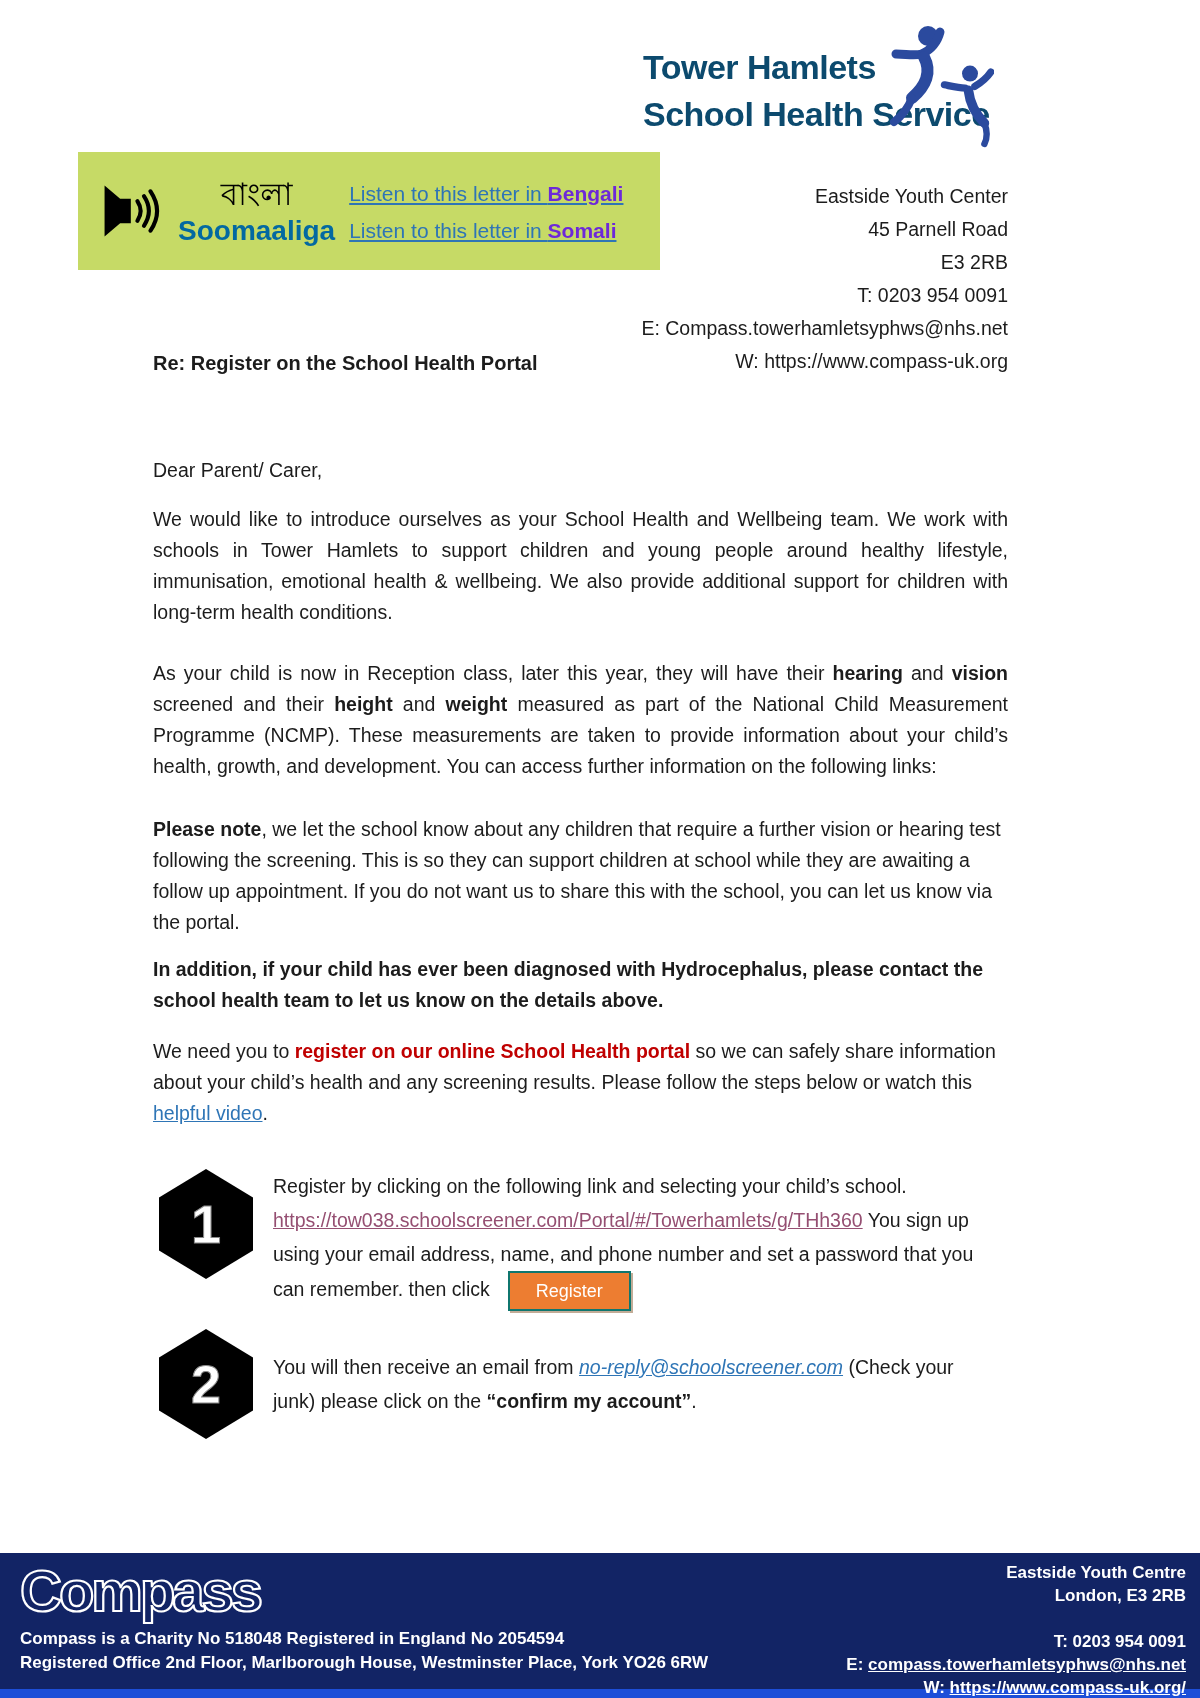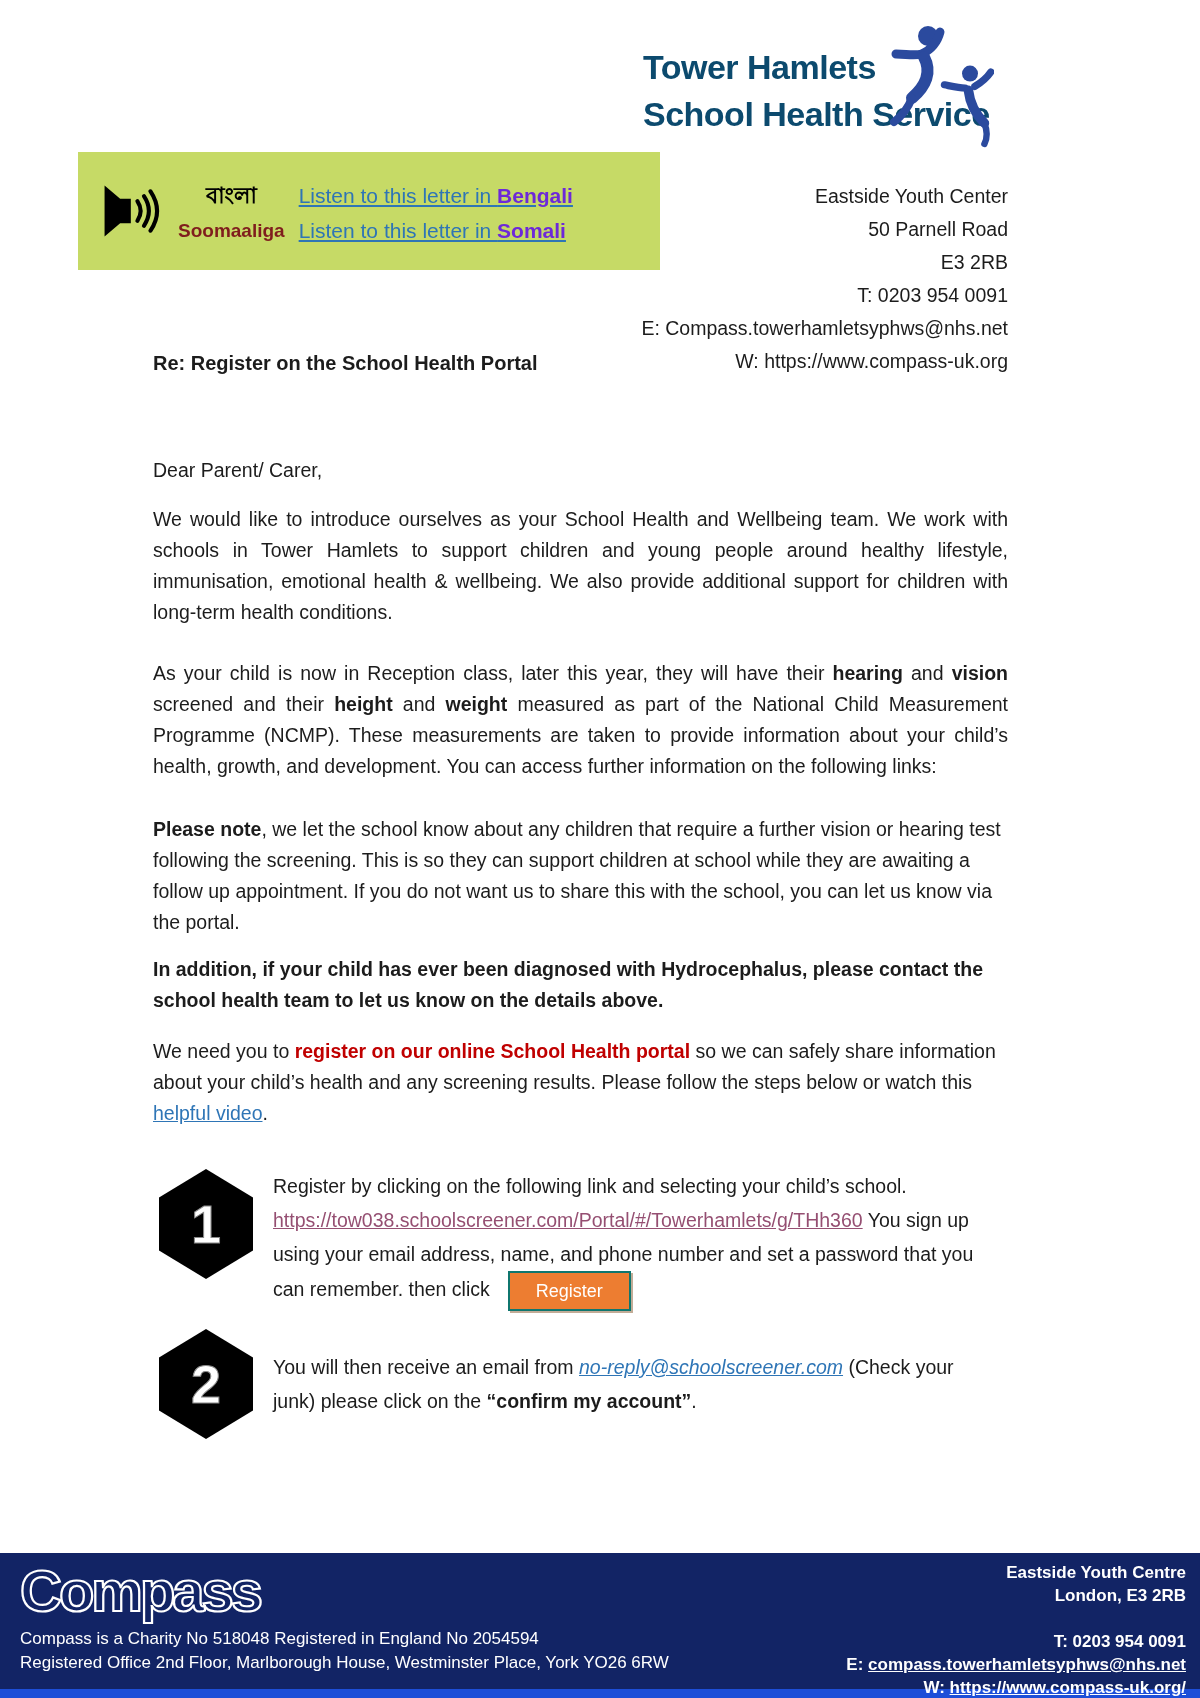--- a/index.html
+++ b/index.html
@@ -8,22 +8,22 @@
 
   
   .brand-text{position:absolute;left:643px;top:44px;font-weight:700;color:#0c4a6e;
               font-size:34px;line-height:47px;letter-spacing:-0.5px;}
   .figures{position:absolute;left:882px;top:24px;}
 
   
   .banner{position:absolute;left:78px;top:152px;width:582px;height:118px;background:#C6DA66;
           display:flex;align-items:center;gap:16px;padding:0 8px 0 20px;box-sizing:border-box;}
   .banner-grid{display:grid;grid-template-columns:auto auto;column-gap:14px;row-gap:3px;align-items:center;}
-  .bengali-script{font-size:22px;line-height:36px;color:#000;text-align:center;font-family:"DejaVu Sans",sans-serif;font-weight:bold;}
-  .somali-label{font-size:19px;font-weight:700;color:#7f1d1d;text-align:center;}
+  .bengali-script{font-size:31px;line-height:36px;color:#000;text-align:center;font-family:"DejaVu Sans",sans-serif;}
+  .somali-label{font-size:28px;font-weight:700;color:#0369a1;text-align:center;}
   .banner-link{font-size:21px;color:#2E75B6;text-decoration:underline;cursor:pointer;line-height:28px;}
   .banner-link b{color:#6d28d9;}
 
   
   .sender{position:absolute;right:192px;top:180px;text-align:right;font-size:19.5px;line-height:33px;}
 
   
   .subject{position:absolute;left:153px;top:352px;font-size:20px;font-weight:700;}
 
   
@@ -54,21 +54,21 @@
   .btn-register{display:inline-block;margin-left:18px;background:#ED7D31;border:2px solid #0f766e;
                 box-shadow:2px 2px 0 rgba(120,70,25,.45);color:#fff;font-size:18px;line-height:18px;
                 padding:9px 26px;vertical-align:middle;cursor:pointer;}
 
   
   .footer{position:absolute;left:0;top:1553px;width:1200px;height:145px;background:#122465;
           border-bottom:9px solid #1d4ed8;box-sizing:border-box;color:#fff;}
   .footer-left{position:absolute;left:20px;top:2px;}
   .compass-logo{font-size:58px;font-weight:700;letter-spacing:-3px;color:transparent;
                 -webkit-text-stroke:2.2px #fff;line-height:72px;}
-  .footer-small{font-size:17px;font-weight:400;line-height:24px;}
+  .footer-small{font-size:17px;font-weight:700;line-height:24px;}
   .footer-right{position:absolute;right:14px;top:8px;text-align:right;font-size:17px;font-weight:700;line-height:23px;}
   .footer-gap{height:23px;}
   .footer-link{color:#fff;text-decoration:underline;cursor:pointer;}
 </style>
 </head>
 <body>
 
 <div class="page">
 
   <div class="brand-text">
@@ -104,21 +104,21 @@
     <div class="banner-grid">
       <div class="bengali-script">বাংলা</div>
       <a class="banner-link"><span>Listen to this letter in </span><b>Bengali</b></a>
       <div class="somali-label">Soomaaliga</div>
       <a class="banner-link"><span>Listen to this letter in </span><b>Somali</b></a>
     </div>
   </div>
 
   <div class="sender">
     <div>Eastside Youth Center</div>
-    <div>50 Parnell Road</div>
+    <div>45 Parnell Road</div>
     <div>E3 2RB</div>
     <div>T: 0203 954 0091</div>
     <div>E: Compass.towerhamletsyphws@nhs.net</div>
     <div>W: https://www.compass-uk.org</div>
   </div>
 
   <div class="subject">Re: Register on the School Health Portal</div>
 
   <div class="letter">
     <p class="salutation">Dear Parent/ Carer,</p>

